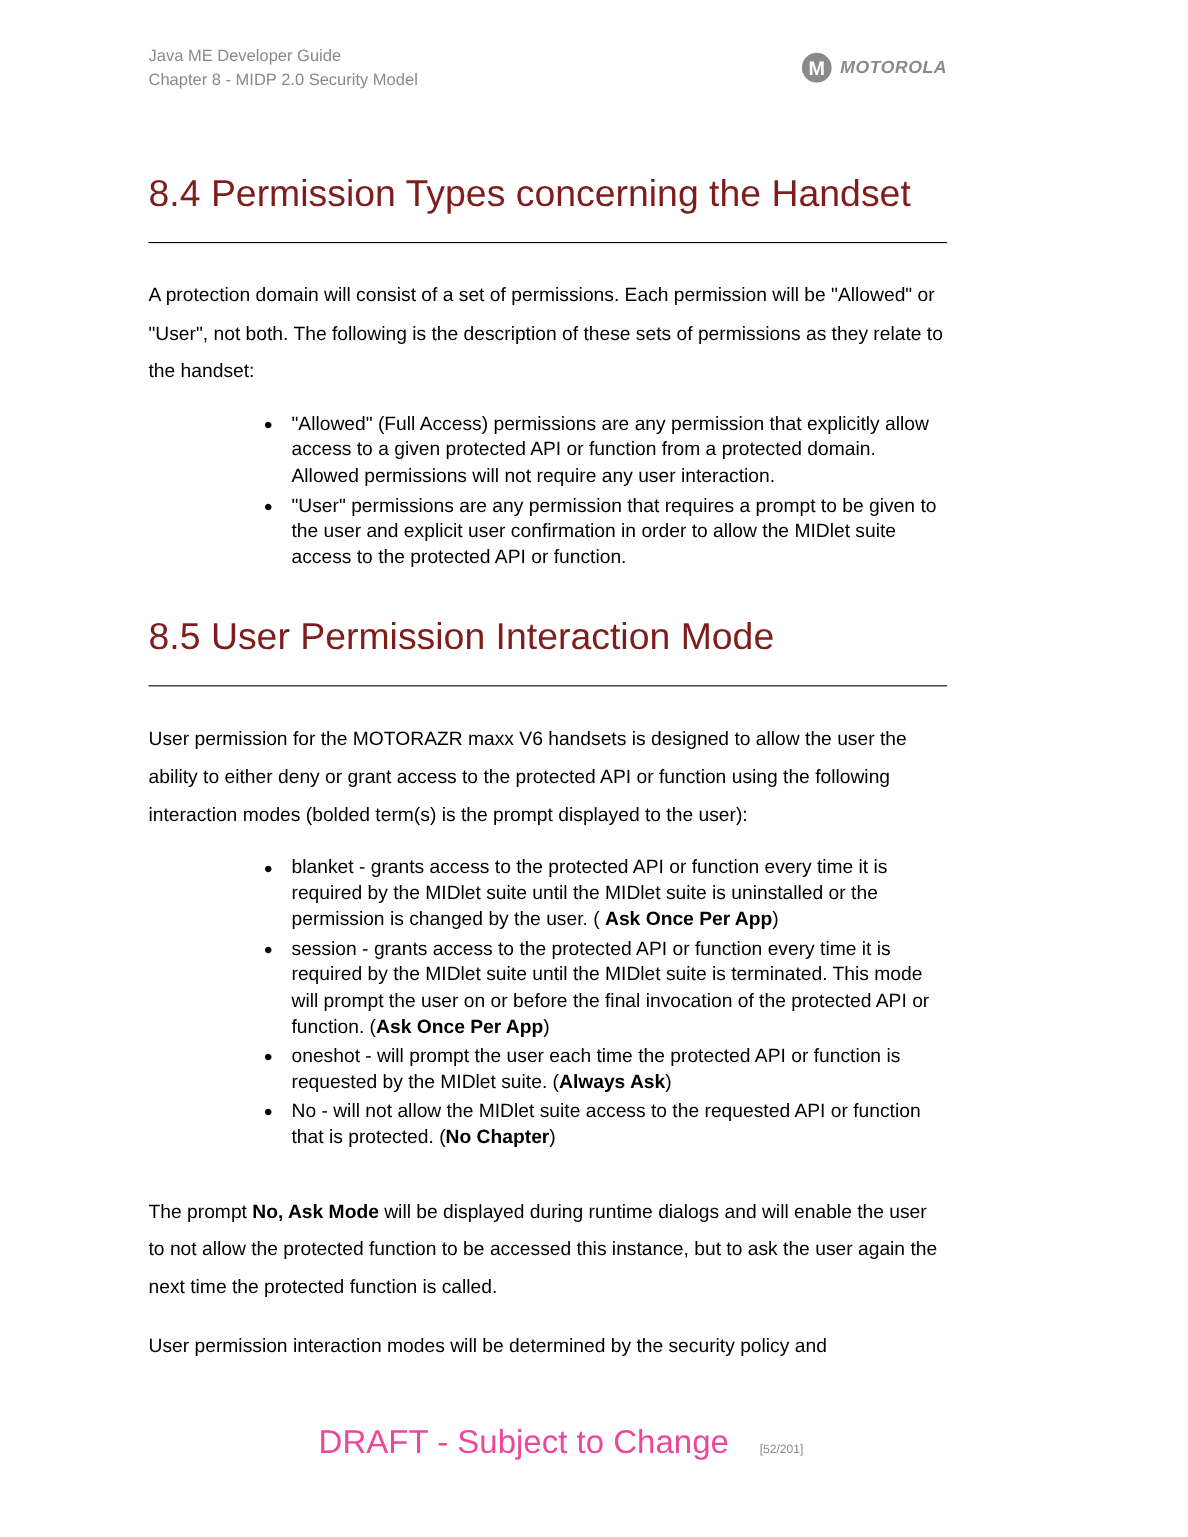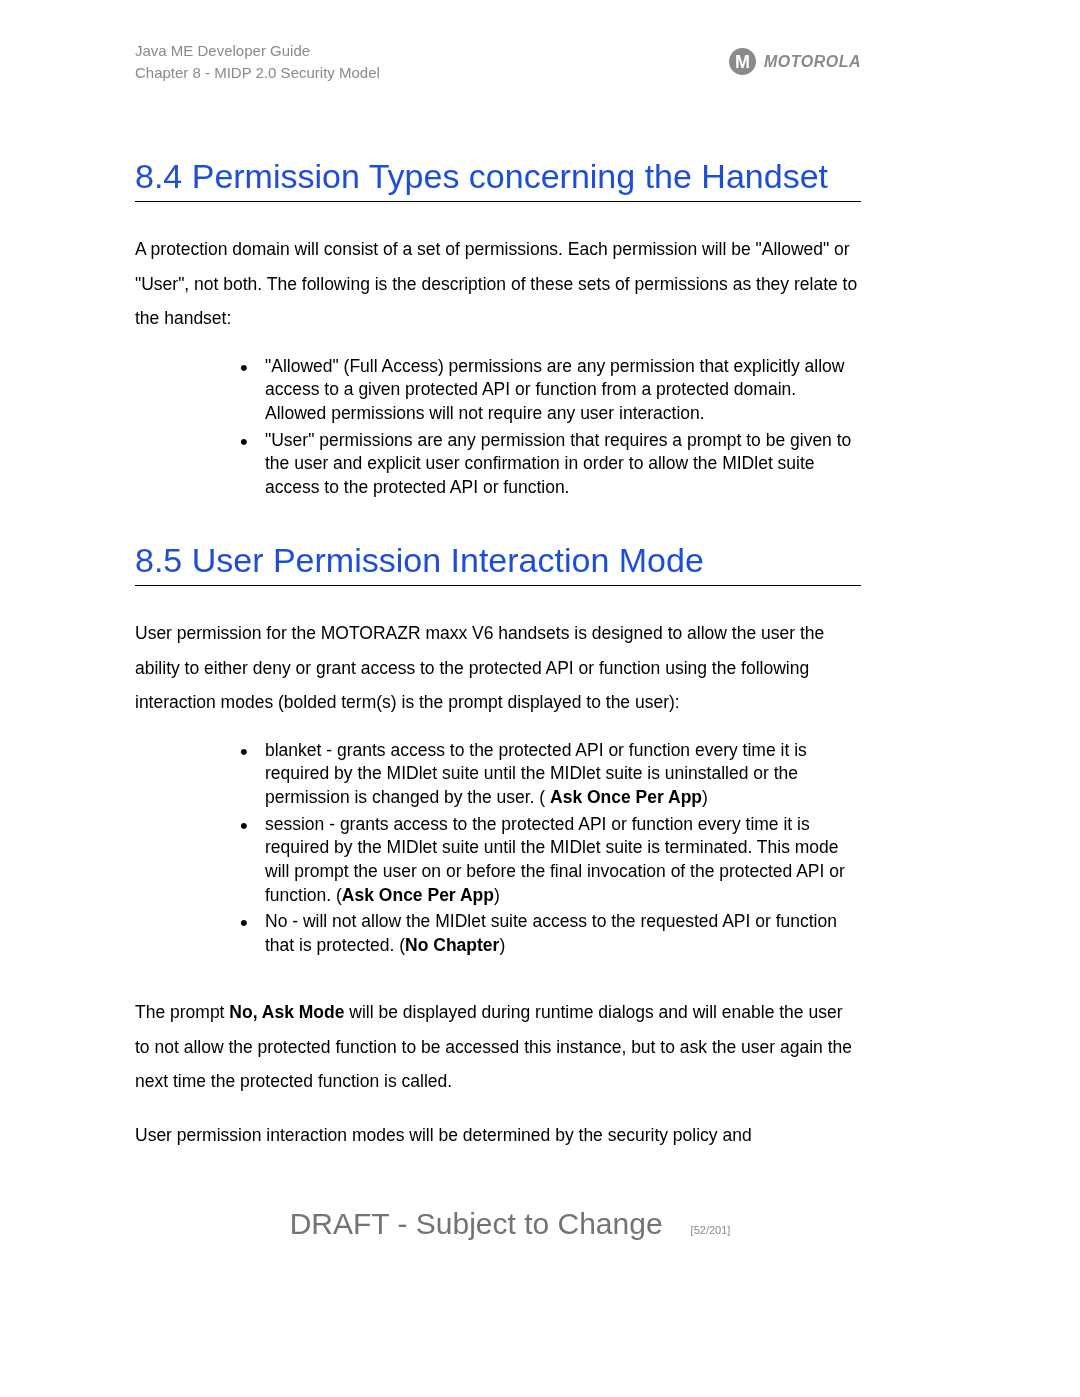--- a/index.html
+++ b/index.html
@@ -52,23 +52,23 @@
     font-weight: 900;
     font-style: italic;
     font-size: 16px;
     color: #8a8a8a;
     letter-spacing: 0.5px;
     text-align: center;
   }
   h1.section {
     font-size: 34px;
     font-weight: normal;
-    color: #1d4ed8;
+    color: #7f1d1d;
     border-bottom: 1px solid #000;
-    padding-bottom: 2px;
+    padding-bottom: 21px;
     margin: 5px 0 30px 0;
     line-height: 1.35;
   }
   p.body {
     font-size: 17.5px;
     line-height: 1.95;
     margin: 0 0 20px 0;
   }
   ul.bullets {
     margin: 0 0 38px 0;
@@ -92,21 +92,21 @@
   .bold { font-weight: bold; }
   .footer {
     display: flex;
     align-items: baseline;
     justify-content: center;
     gap: 28px;
     margin-top: 55px;
   }
   .footer-draft {
     font-size: 30px;
-    color: #737373;
+    color: #ec4899;
     margin-left: 24px;
   }
   .footer-pg {
     font-size: 11px;
     color: #8a8a8a;
   }
   .sec2 { margin-top: 40px; }
 </style>
 </head>
 <body>
@@ -135,20 +135,21 @@
     <li>"User" permissions are any permission that requires a prompt to be given to the user and explicit user confirmation in order to allow the MIDlet suite access to the protected API or function.</li>
   </ul>
 
   <h1 class="section sec2">8.5 User Permission Interaction Mode</h1>
 
   <p class="body">User permission for the MOTORAZR maxx V6 handsets is designed to allow the user the ability to either deny or grant access to the protected API or function using the following interaction modes (bolded term(s) is the prompt displayed to the user):</p>
 
   <ul class="bullets">
     <li><span>blanket - grants access to the protected API or function every time it is required by the MIDlet suite until the MIDlet suite is uninstalled or the permission is changed by the user. ( </span><span class="bold">Ask Once Per App</span><span>)</span></li>
     <li><span>session - grants access to the protected API or function every time it is required by the MIDlet suite until the MIDlet suite is terminated. This mode will prompt the user on or before the final invocation of the protected API or function. (</span><span class="bold">Ask Once Per App</span><span>)</span></li>
+    <li><span>oneshot - will prompt the user each time the protected API or function is requested by the MIDlet suite. (</span><span class="bold">Always Ask</span><span>)</span></li>
     <li><span>No - will not allow the MIDlet suite access to the requested API or function that is protected. (</span><span class="bold">No Chapter</span><span>)</span></li>
   </ul>
 
   <p class="body"><span>The prompt </span><span class="bold">No, Ask Mode</span><span> will be displayed during runtime dialogs and will enable the user to not allow the protected function to be accessed this instance, but to ask the user again the next time the protected function is called.</span></p>
 
   <p class="body">User permission interaction modes will be determined by the security policy and</p>
 
   <div class="footer">
     <span class="footer-draft">DRAFT - Subject to Change</span>
     <span class="footer-pg">[52/201]</span>

